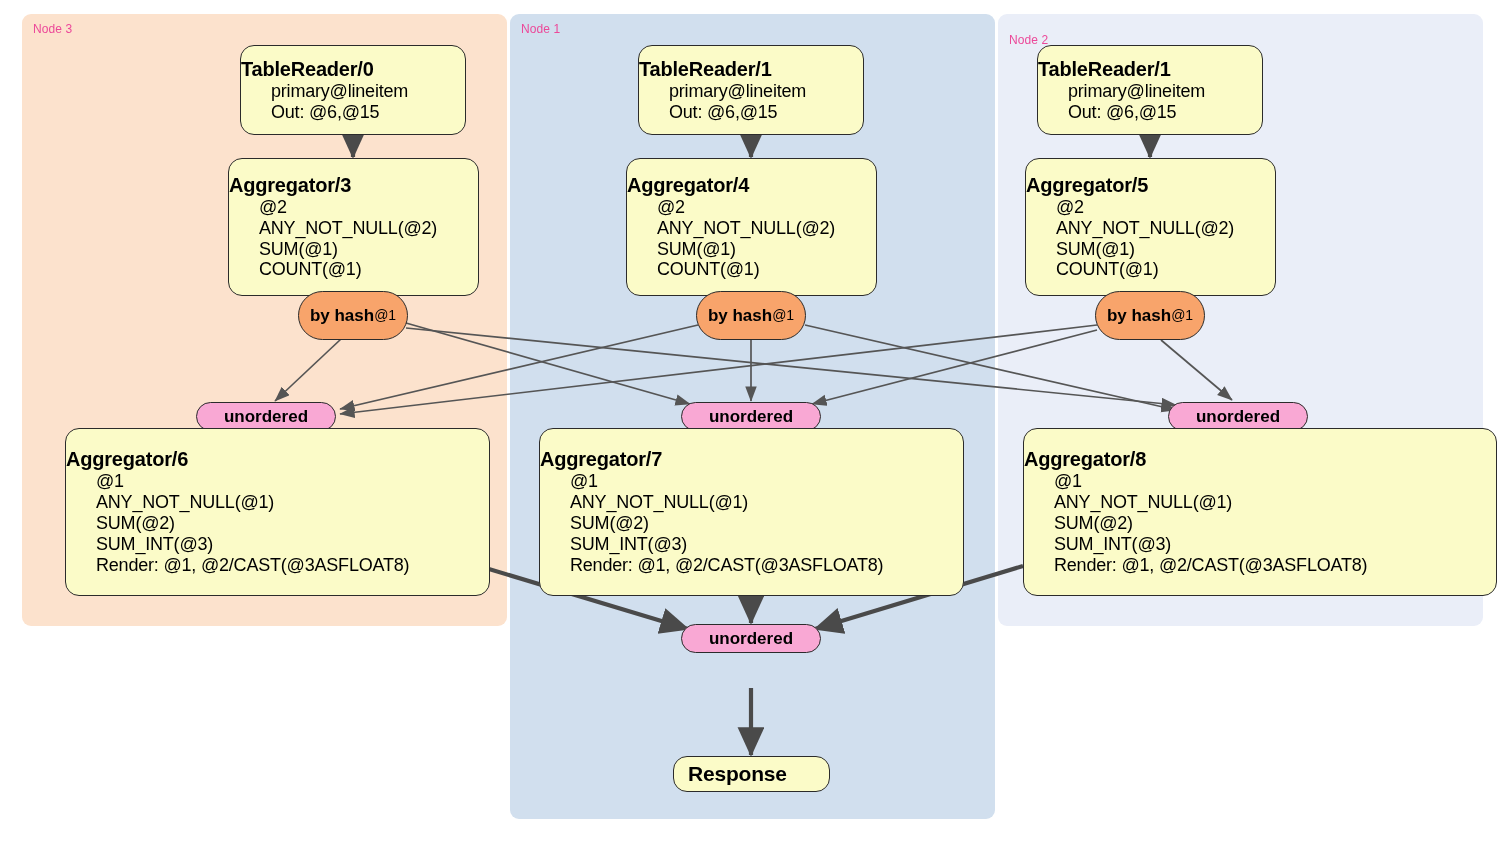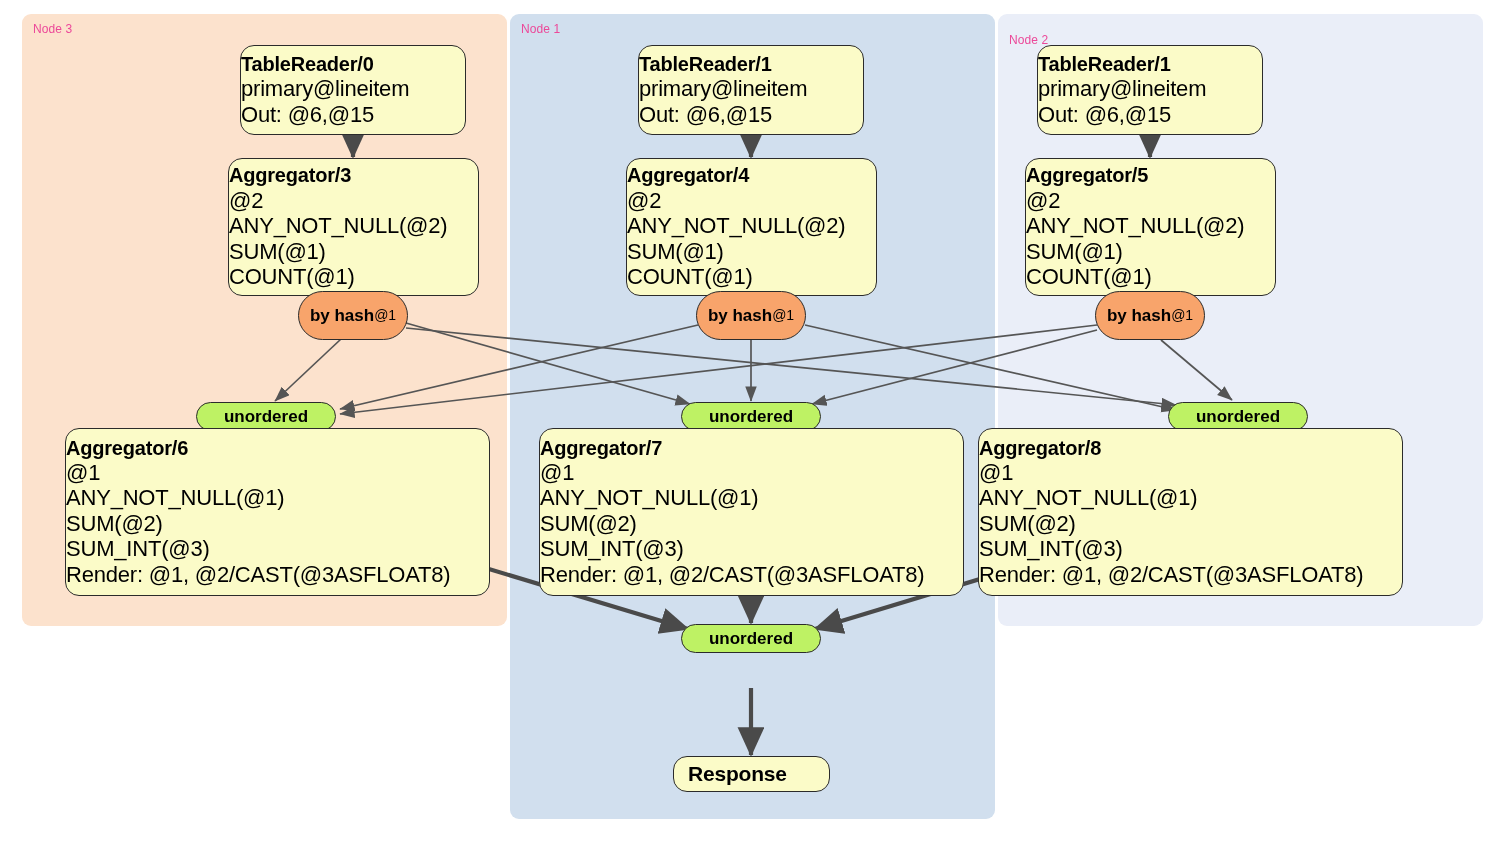--- a/index.html
+++ b/index.html
@@ -23,35 +23,35 @@
 
   
   .opbox{
     position:absolute;box-sizing:border-box;
     background:#FBFBC8;border:1.6px solid #2b2b2b;border-radius:14px;
     text-align:left;color:#000;
     display:flex;flex-direction:column;justify-content:center;
     line-height:1.16;
   }
   .opbox .ttl{font-weight:bold;font-size:20px;letter-spacing:-.2px;}
-  .opbox .ln{font-size:22px;letter-spacing:-.2px;}
+  .opbox .ln{font-size:18px;letter-spacing:-.2px;padding-left:30px;}
   .opbox.compact{padding:3px 14px;}
   .opbox.compact .ttl{font-size:21px;}
 
   
   .pill{
     position:absolute;box-sizing:border-box;
     border:1.5px solid #2b2b2b;border-radius:999px;
     display:flex;flex-direction:row;align-items:center;
     justify-content:center;text-align:center;color:#000;line-height:1.12;
   }
   .pill.hash{background:#F8A46B;}
   .pill.hash .t1{font-weight:bold;font-size:17px;}
   .pill.hash .t2{font-size:14px;}
-  .pill.unord{background:#bef264;}
+  .pill.unord{background:#f9a8d4;}
   .pill.unord .t1{font-weight:bold;font-size:17px;}
 </style>
 </head>
 <body>
 
 <div id="stage">
 
   <div class="panel" style="left:22px;top:14px;width:485px;height:612px;background:#FCE2CD;"></div>
   <div class="panel-label" style="left:33px;top:22px;">Node 3</div>
 
@@ -189,21 +189,21 @@
 
   <div class="pill hash" style="left:1095px;top:291px;width:110px;height:49px;">
     <div class="t1">by hash</div>
     <div class="t2">@1</div>
   </div>
 
   <div class="pill unord" style="left:1168px;top:402px;width:140px;height:29px;">
     <div class="t1">unordered</div>
   </div>
 
-  <div class="opbox" style="left:978px;top:428px;width:425px;height:168px;">
+  <div class="opbox" style="left:1023px;top:428px;width:474px;height:168px;">
     <div class="ttl">Aggregator/8</div>
     <div class="ln">@1</div>
     <div class="ln">ANY_NOT_NULL(@1)</div>
     <div class="ln">SUM(@2)</div>
     <div class="ln">SUM_INT(@3)</div>
     <div class="ln">Render: @1, @2/CAST(@3ASFLOAT8)</div>
   </div>
 
 </div>
 

